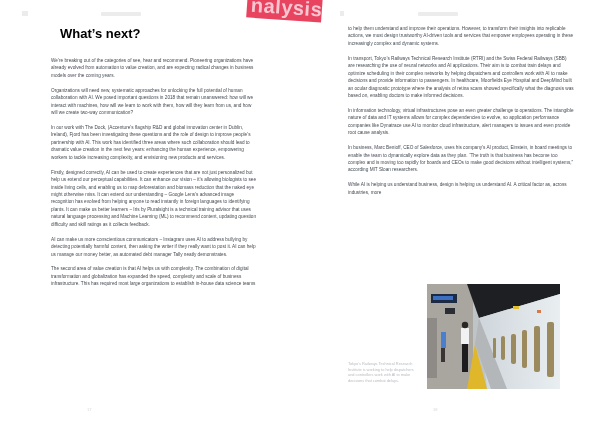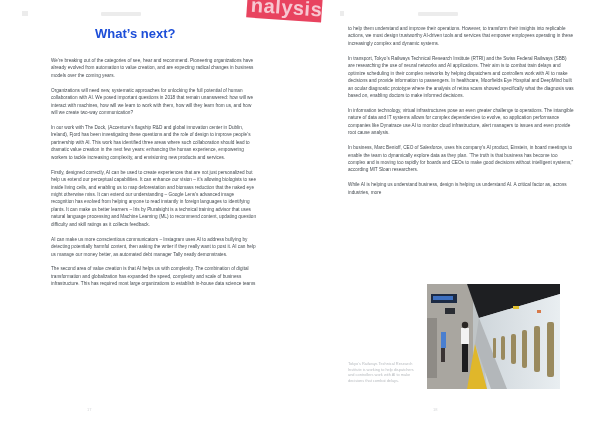--- a/index.html
+++ b/index.html
@@ -18,21 +18,21 @@
     background: #e8435f; transform: rotate(4deg); overflow: hidden;
   }
   .brand-tab span {
     position: absolute; left: 4px; top: 2px;
     font-family: "Liberation Sans", sans-serif; font-size: 20px; font-weight: bold;
     color: #f7c7d1; letter-spacing: 0.5px;
   }
 
   .page-title {
     position: absolute; left: 60px; top: 26px;
-    font-size: 13px; font-weight: bold; color: #1d4ed8; margin-left: 35px;
+    font-size: 13px; font-weight: bold; color: #000000;
   }
 
   .col { position: absolute; width: 228px; font-size: 4.7px; line-height: 7.45px; color: #444a50; }
   .col p { margin-bottom: 7.4px; }
   .col-left { left: 51px; top: 57px; width: 206px; }
   .col-right { left: 348px; top: 25px; width: 226px; }
 
   .photo {
     position: absolute; left: 427px; top: 284px; width: 133px; height: 105px;
     overflow: hidden; background: #cfd3d6;

